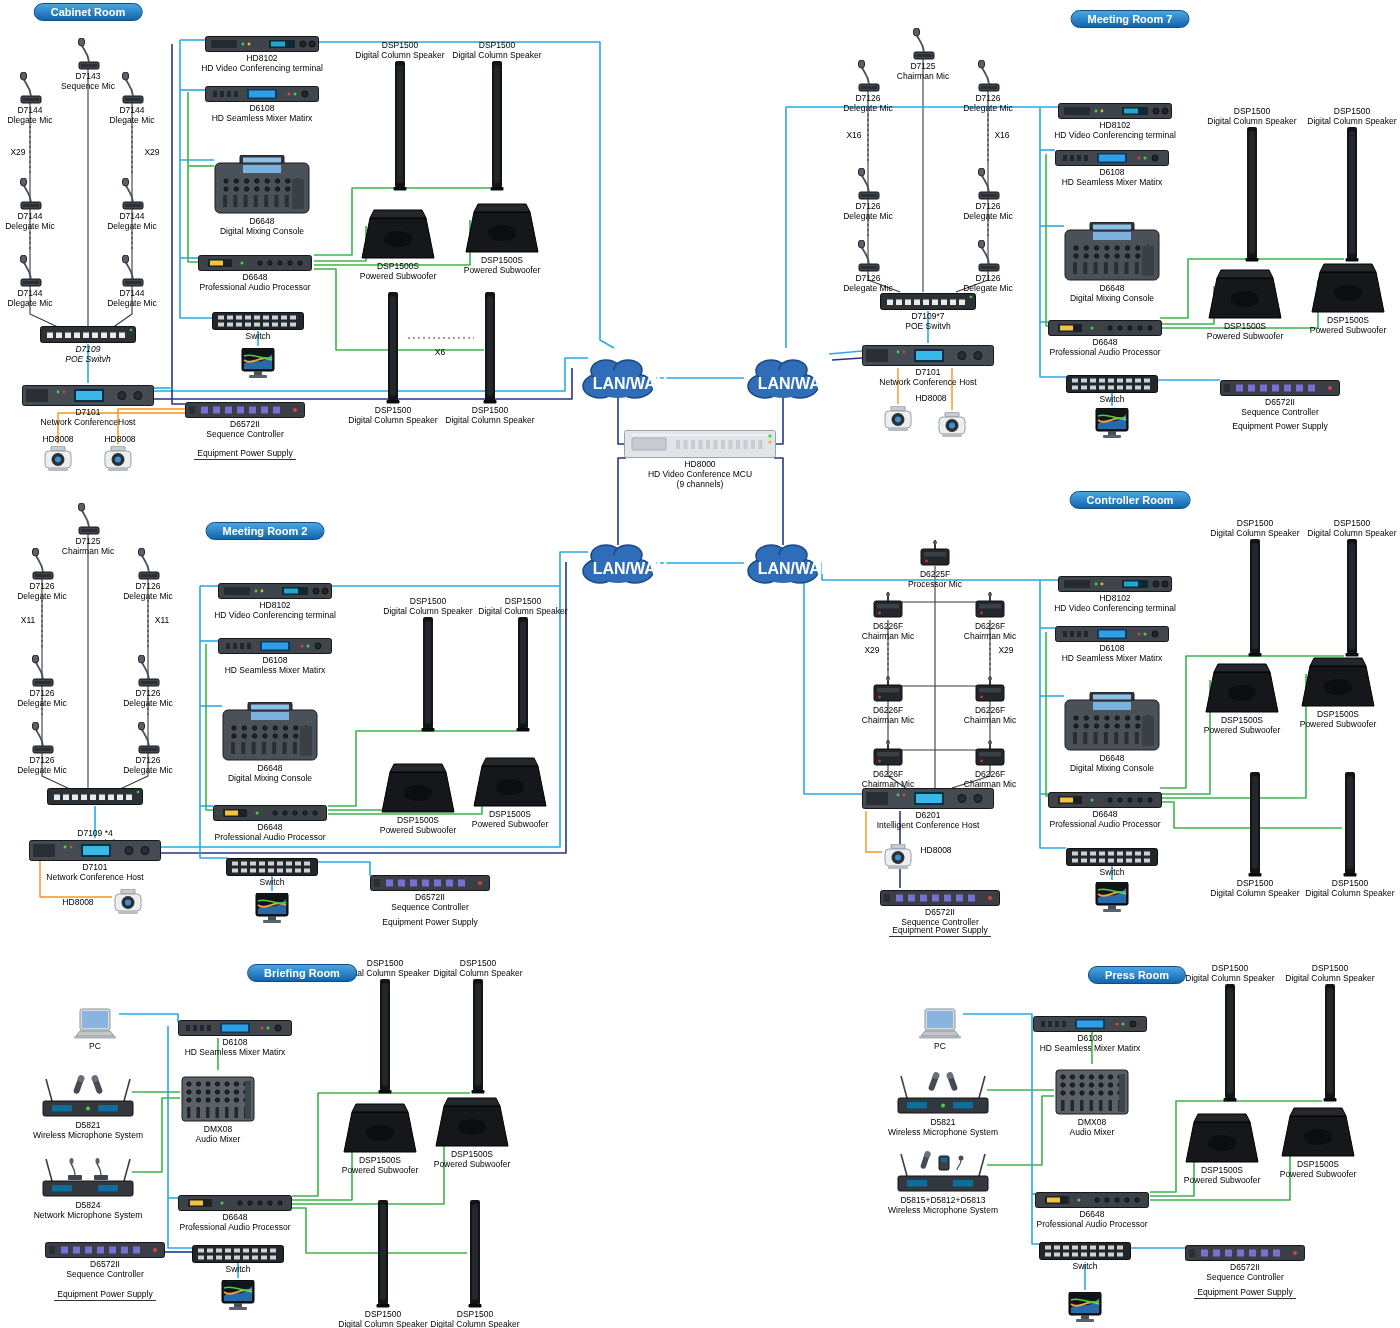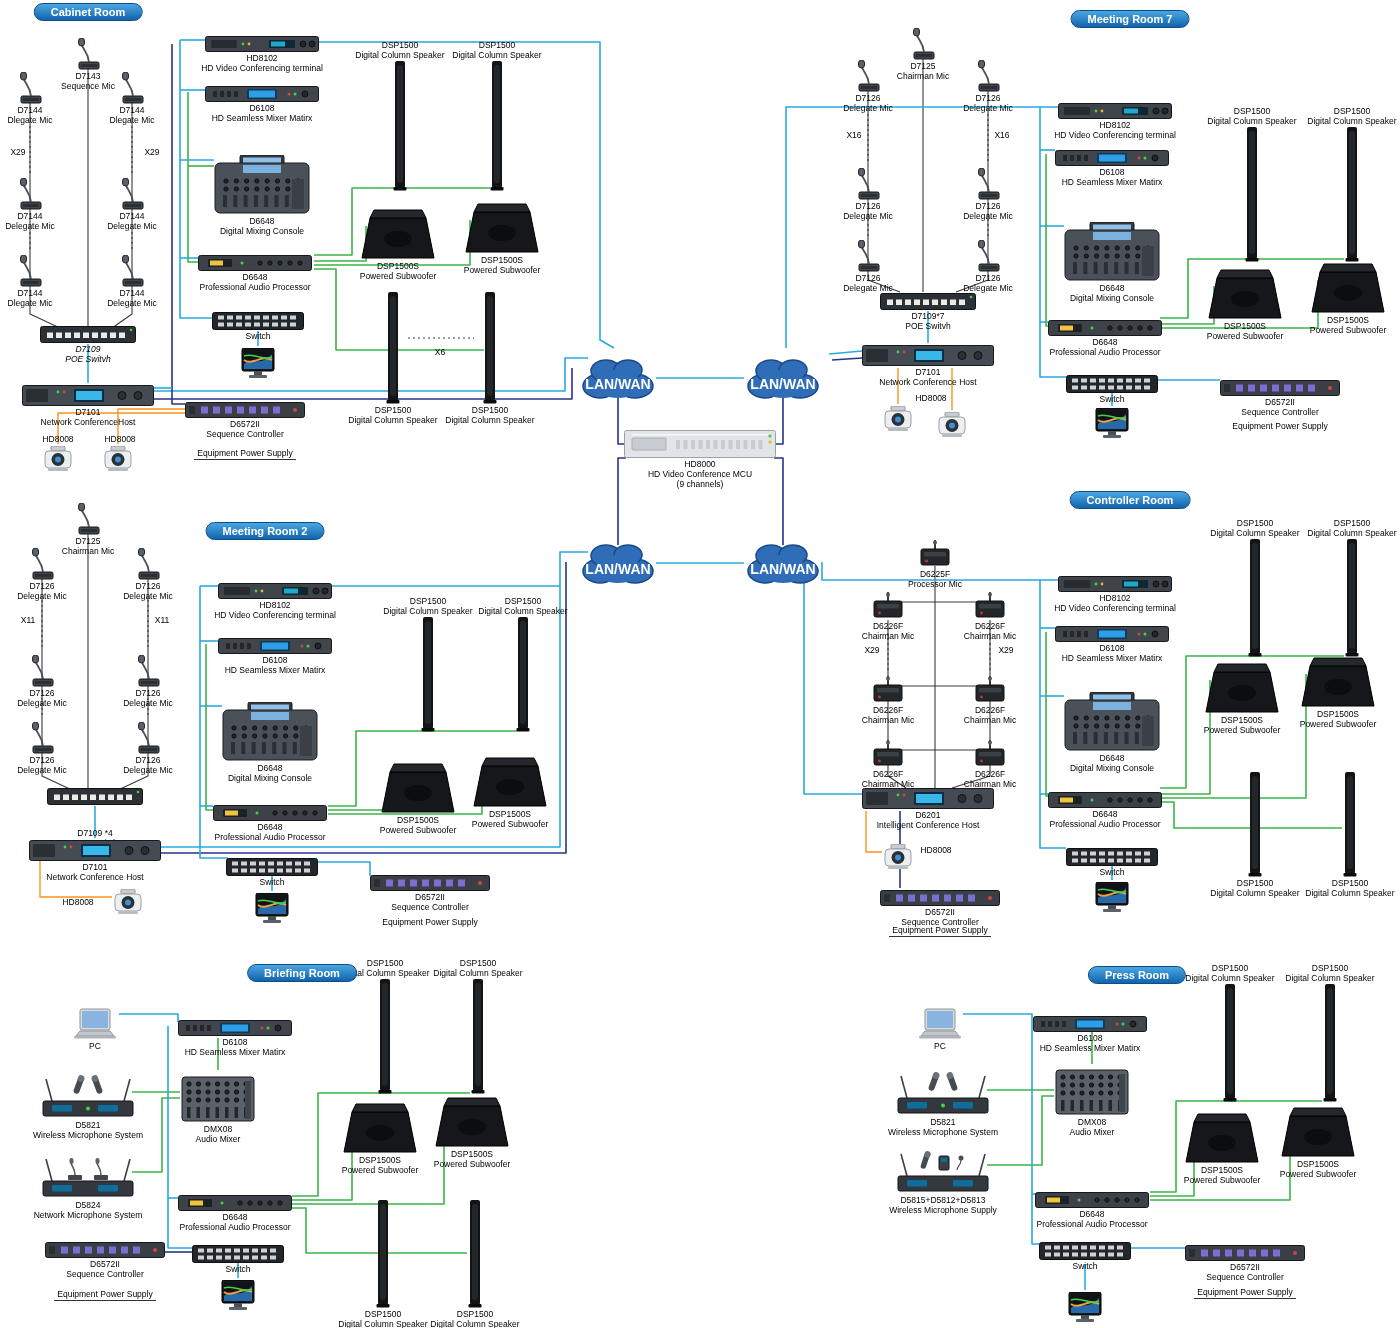--- a/index.html
+++ b/index.html
@@ -8,22 +8,22 @@
   #stage{position:relative;width:1400px;height:1328px;background:#fff;overflow:hidden}
   #edges{position:absolute;left:0;top:0;z-index:1}
   .node{position:absolute;z-index:2;width:120px;display:flex;flex-direction:column;align-items:center;pointer-events:none}
   .node .icon{display:flex;justify-content:center}
   .node .lbl{width:150px;margin:1px -15px 0;font-size:8.5px;line-height:1.18;text-align:center;color:#000;white-space:pre-line}
   .node.la .lbl{margin:0 -15px 1px}
   .lbl.u{width:fit-content;margin-left:auto;margin-right:auto;padding:0 3px 1px;border-bottom:1.2px solid #333}
   .badge{position:absolute;z-index:4;transform:translateX(-50%);background:linear-gradient(180deg,#4aa6e2,#1264ad);
          border:1px solid #0c4d88;color:#fff;font-weight:bold;font-size:11px;padding:2px 16px;border-radius:14px;white-space:nowrap}
   .cloud{position:absolute;z-index:3;width:92px;height:52px}
-  .cloud .cloud-lbl{position:absolute;left:0;top:6px;width:100%;height:100%;display:flex;align-items:center;justify-content:center;
-         color:#fff;font-weight:bold;font-size:14px}
+  .cloud .cloud-lbl{position:absolute;left:12px;top:6px;width:100%;height:100%;display:flex;align-items:center;justify-content:center;
+         color:#fff;font-weight:bold;font-size:16px}
 </style>
 </head>
 <body>
 
 <div id="stage">
   <svg id="edges" width="1400" height="1328">
       <polyline points="30,102 30,314 60,328" fill="none" stroke="#3a3a3a" stroke-width="1.1" stroke-linejoin="round"></polyline>
       <polyline points="132,102 132,314 112,328" fill="none" stroke="#3a3a3a" stroke-width="1.1" stroke-linejoin="round"></polyline>
       <polyline points="88,68 88,326" fill="none" stroke="#3a3a3a" stroke-width="1.1" stroke-linejoin="round"></polyline>
       <polyline points="30,126 30,174" fill="none" stroke="#3a3a3a" stroke-width="1.1" stroke-linejoin="round" stroke-dasharray="2 3"></polyline>
@@ -1911,21 +1911,21 @@
           <rect x="44" y="6" width="10" height="14" rx="1.5" fill="#3a4046" stroke="#17191c"></rect>
           <rect x="46" y="8" width="6" height="4" fill="#0d6e9e"></rect>
           <circle cx="66" cy="8" r="2.5" fill="#4a5058"></circle>
           <path d="M66 10 C66 16 62 16 62 20" stroke="#4a5058" stroke-width="1.2" fill="none"></path>
           <rect x="3" y="26" width="90" height="15" rx="2" fill="#33383e" stroke="#121416"></rect>
           <rect x="12" y="30" width="20" height="6.5" rx="1" fill="#0d6e9e"></rect>
           <rect x="58" y="30" width="20" height="6.5" rx="1" fill="#0d6e9e"></rect>
         </svg>
       </div>
       <div class="lbl">D5815+D5812+D5813
-Wireless Microphone Supply</div>
+Wireless Microphone System</div>
     </div>
     <div class="node" style="left: 1032px; top: 1192px;">
       <div class="icon">
         <svg width="114" height="16" viewBox="0 0 114 16">
           <rect x="0.5" y="0.5" width="113" height="15" rx="2" fill="#3c4248" stroke="#15171a"></rect>
           <rect x="10" y="4" width="24" height="8" rx="1" fill="#1d2126"></rect>
           <rect x="12" y="5.5" width="13" height="5" fill="#f0c43c"></rect>
           <circle cx="62" cy="8" r="2.1" fill="#22262b" stroke="#0d0f11"></circle>
           <circle cx="72" cy="8" r="2.1" fill="#22262b" stroke="#0d0f11"></circle>
           <circle cx="82" cy="8" r="2.1" fill="#22262b" stroke="#0d0f11"></circle>

